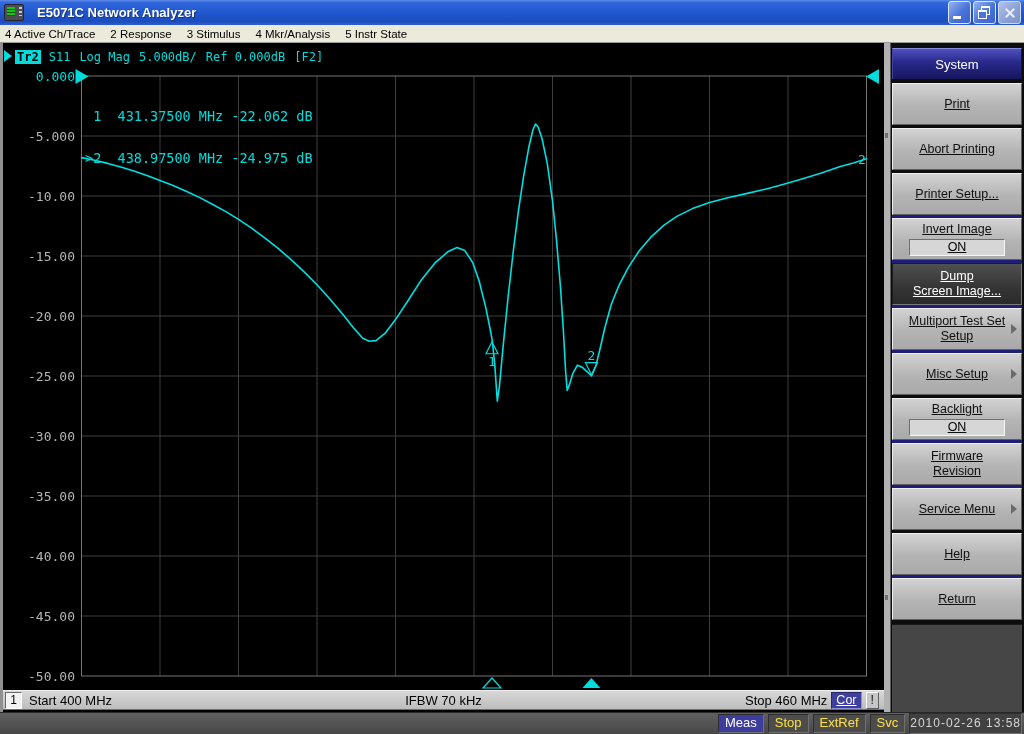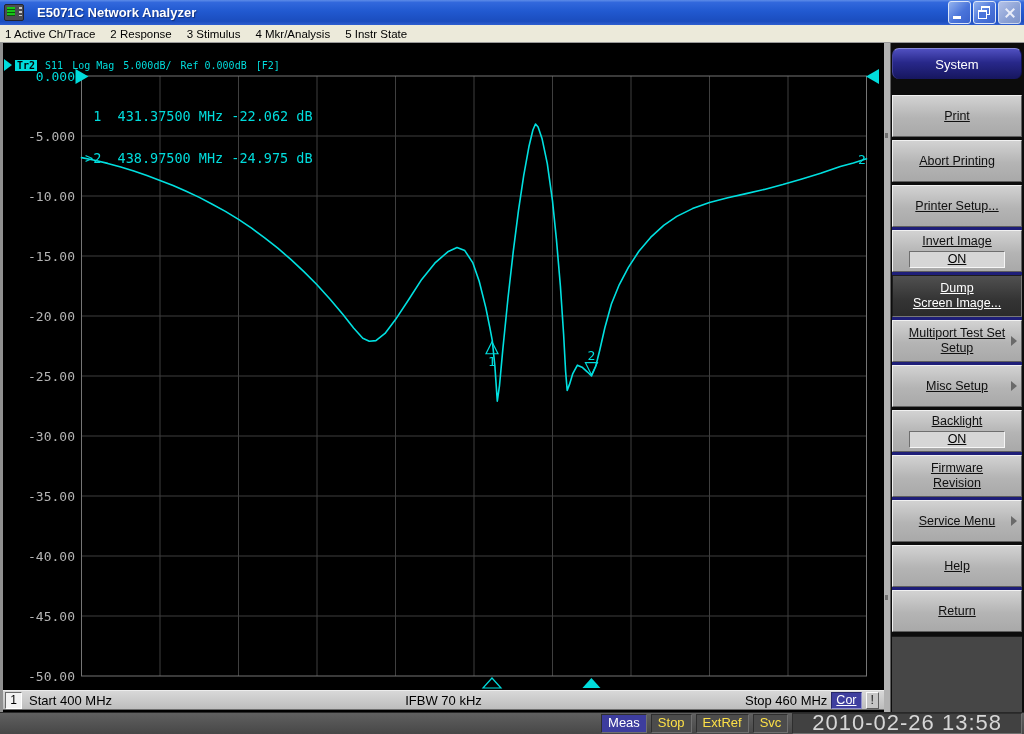--- a/index.html
+++ b/index.html
@@ -28,22 +28,22 @@
 
   
   .menubar{position:absolute;left:0;top:25px;width:1024px;height:18px;background:#eceada;
     border-bottom:1px solid #9a9a9a;display:flex;align-items:center;gap:15px;padding-left:5px;box-sizing:border-box;
     font-size:11.5px;color:#000;}
   .menu-item{cursor:default;}
 
   
   .screen{position:absolute;left:0;top:43px;width:884px;height:669px;background:#000;}
   .left-strip{position:absolute;left:0;top:0;width:3px;height:669px;background:#909090;}
-  .trace-line{position:absolute;left:4px;top:16px;display:flex;align-items:center;
-    font-family:"DejaVu Sans Mono",monospace;font-size:10px;color:#00dcdc;white-space:pre;}
+  .trace-line{position:absolute;left:4px;top:7px;display:flex;align-items:flex-start;
+    font-family:"DejaVu Sans Mono",monospace;font-size:12px;color:#00dcdc;white-space:pre;}
   .tr-pointer{width:0;height:0;border-left:8px solid #00dcdc;border-top:6px solid transparent;border-bottom:6px solid transparent;margin-right:3px;}
   .tr-chip{background:#00dcdc;color:#000;padding:0 2px;margin-right:8px;font-weight:bold;}
   .tr-seg{margin-right:9px;}
   .marker-readout{position:absolute;left:85px;top:38px;font-family:"DejaVu Sans Mono",monospace;
     font-size:13.5px;line-height:14px;color:#00dcdc;white-space:pre;}
   .m-freq{margin-left:2ch;}
   .m-val{margin-left:1ch;}
 
   
   .channel-bar{position:absolute;left:3px;top:647px;width:881px;height:20px;box-sizing:border-box;
@@ -58,24 +58,24 @@
     border:1px solid;border-color:#27276a #9090cc #9090cc #27276a;text-decoration:underline;}
   .warn-badge{background:#c6c6c6;color:#1a1a1a;padding:0 4px;font-size:12.5px;line-height:15px;
     border:1px solid;border-color:#fafafa #5e5e5e #5e5e5e #fafafa;}
 
   
   .softkey-panel{position:absolute;left:884px;top:43px;width:140px;height:669px;background:#0c0c0c;display:flex;}
   .scroll-strip{width:6px;background:#b2b2b2;border-right:1px solid #5e5e5e;position:relative;}
   .scroll-strip::before{content:"";position:absolute;left:1px;top:90px;width:3px;height:5px;background:#707070;}
   .scroll-strip::after{content:"";position:absolute;left:1px;bottom:112px;width:3px;height:5px;background:#707070;}
   .sk-col{flex:1;display:flex;flex-direction:column;padding:5px 2px 0 1px;}
-  .sk-header{height:30px;flex:0 0 30px;margin-bottom:16px;color:#fff;font-size:13px;
+  .sk-header{height:30px;flex:0 0 30px;margin-bottom:4px;color:#fff;font-size:13px;
     background:linear-gradient(180deg,#5050c0 0%,#28288a 45%,#16165e 100%);
     border-top:1px solid #8888d8;border-left:1px solid #44449a;border-right:1px solid #101050;
-    display:flex;align-items:center;justify-content:center;border-radius:7px;}
+    display:flex;align-items:center;justify-content:center;}
   .softkey{height:42px;flex:0 0 42px;margin-bottom:3px;box-sizing:border-box;position:relative;
     background:linear-gradient(180deg,#d2d2d2 0%,#b4b4b4 55%,#a9a9a9 100%);
     border:1px solid;border-color:#f0f0f0 #5e5e5e #5e5e5e #f0f0f0;
     display:flex;flex-direction:column;align-items:center;justify-content:center;
     font-size:12.5px;color:#101010;cursor:default;text-decoration:underline;}
   .softkey.sep::before{content:"";position:absolute;left:-1px;right:-1px;top:-4px;height:3px;background:#1e1e78;}
   .softkey.pressed{background:linear-gradient(180deg,#505050 0%,#343434 60%,#2b2b2b 100%);
     color:#fff;border-color:#1c1c1c #787878 #787878 #1c1c1c;}
   .sk-label{white-space:pre-line;text-align:center;line-height:15px;}
   .sk-toggle{margin-top:2px;width:94px;background:#d6d6d6;color:#000;text-align:center;font-size:12.5px;line-height:15px;
@@ -84,39 +84,39 @@
     border-left:6px solid #6a6a6a;border-top:5px solid transparent;border-bottom:5px solid transparent;}
   .sk-bottom{flex:1;background:#464646;border-top:1px solid #1a1a1a;margin-top:1px;}
 
   
   .statusbar{position:absolute;left:0;top:712px;width:1024px;height:22px;box-sizing:border-box;
     background:linear-gradient(180deg,#606060,#474747);border-top:1px solid #282828;
     display:flex;align-items:center;justify-content:flex-end;gap:4px;padding-right:2px;font-size:13px;}
   .sb-item{height:17px;line-height:16px;padding:0 6px;border:1px solid;border-color:#2e2e2e #707070 #707070 #2e2e2e;}
   .sb-active{background:#3d3d9e;color:#fff;}
   .sb-disabled{background:#4c4c4c;color:#fde047;}
-  .sb-clock{background:#414141;color:#d6d6d6;font-size:22px;letter-spacing:1px;padding:0 19px;height:19px;line-height:18px;}
+  .sb-clock{background:#414141;color:#d6d6d6;font-size:12px;letter-spacing:1px;padding:0 0;height:19px;line-height:18px;}
 </style>
 </head>
 <body>
 
 <div id="app">
 
   <div class="titlebar">
     <span class="title-icon"></span>
     <span class="title-text">E5071C Network Analyzer</span>
     <span class="win-buttons">
       <span class="win-btn win-btn-min"></span>
       <span class="win-btn win-btn-restore"></span>
       <span class="win-btn win-btn-close"></span>
     </span>
   </div>
 
   <div class="menubar">
-    <span class="menu-item">1 Active Ch/Trace</span>
+    <span class="menu-item">4 Active Ch/Trace</span>
     <span class="menu-item">2 Response</span>
     <span class="menu-item">3 Stimulus</span>
     <span class="menu-item">4 Mkr/Analysis</span>
     <span class="menu-item">5 Instr State</span>
   </div>
 
   <div class="screen">
     <div class="left-strip"></div>
 
     <svg id="graph-svg" width="884" height="669" viewBox="0 0 884 669" style="position:absolute;left:0;top:0;">

